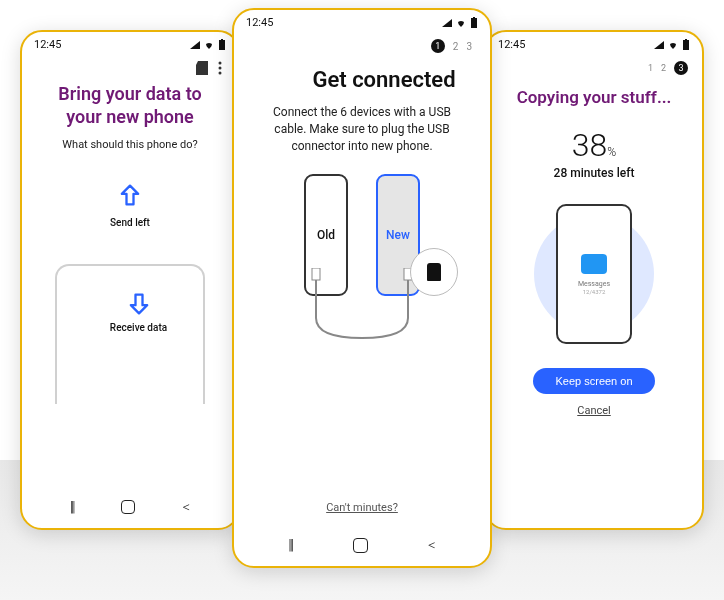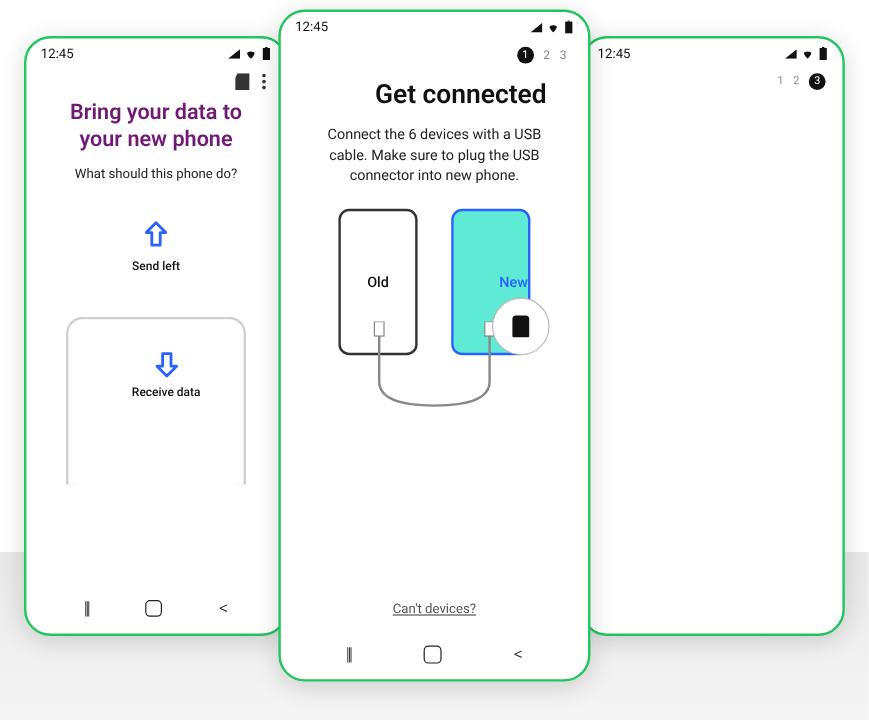--- a/index.html
+++ b/index.html
@@ -15,21 +15,21 @@
     position: absolute;
     bottom: 0;
     left: 0;
     right: 0;
     height: 140px;
     background: linear-gradient(#e8e8e8, #f5f5f5);
   }
   .phone {
     position: absolute;
     background: #fff;
-    border: 2px solid #22c55e;
+    border: 2px solid #eab308;
     border-radius: 22px;
     box-shadow: 0 4px 20px rgba(0,0,0,0.15);
     display: flex;
     flex-direction: column;
     overflow: hidden;
   }
   .phone-left {
     left: 20px;
     top: 30px;
     width: 220px;
@@ -151,40 +151,39 @@
     font-size: 9px;
   }
   .mini-phones {
     display: flex;
     justify-content: center;
     gap: 28px;
     margin-top: 20px;
     position: relative;
   }
   .mini-phone {
-    width: 66px;
+    width: 44px;
     height: 122px;
     border-radius: 9px;
     display: flex;
     align-items: center;
     justify-content: center;
     font-size: 12px;
     font-weight: 500;
     position: relative;
   }
   .mini-old {
     border: 2px solid #333;
     background: #fff;
     color: #111;
   }
   .mini-new {
     border: 2px solid #2962ff;
-    background: #5eead4;
+    background: #e5e5e5;
     color: #2962ff;
-    justify-content: flex-end;
   }
   .cable-svg {
     position: absolute;
     top: 114px;
     left: 50%;
     transform: translateX(-50%);
     width: 200px;
     height: 100px;
   }
   .connector-circle {
@@ -413,21 +412,21 @@
       <svg class="cable-svg" viewBox="0 0 200 100">
         <path d="M54 10 L54 50 Q54 70 100 70 Q146 70 146 50 L146 10" fill="none" stroke="#888" stroke-width="2"></path>
         <rect x="50" y="0" width="8" height="12" fill="#fff" stroke="#888"></rect>
         <rect x="142" y="0" width="8" height="12" fill="#fff" stroke="#888"></rect>
       </svg>
       <div class="connector-circle">
         <div class="usb-c"></div>
       </div>
     </div>
 
-    <div class="link-text">Can't devices?</div>
+    <div class="link-text">Can't minutes?</div>
   </div>
   <div class="navbar">
     <span style="letter-spacing:-2px">|||</span>
     <span style="width:15px;height:15px;border:1.5px solid #222;border-radius:4px;display:inline-block"></span>
     <span>&lt;</span>
   </div>
 </div>
 
 <div class="phone phone-right">
   <div class="status-bar">
@@ -443,13 +442,32 @@
           <rect x="1" y="1" width="6" height="10" fill="#111"></rect>
           <rect x="3" y="0" width="2" height="1" fill="#111"></rect>
         </svg>
     </span>
   </div>
   <div class="step-indicator-r">
     <span>1</span>
     <span>2</span>
     <span class="step-active">3</span>
   </div>
+  <div class="screen-content">
+    <div class="h-title" style="font-size:17px;margin-top:4px">Copying your stuff...</div>
+    <div class="pct">
+      <span>38</span><span class="sub">%</span>
+    </div>
+    <div class="remaining">28 minutes left</div>
+
+    <div class="copy-phone-wrap">
+      <div class="blue-circle"></div>
+      <div class="copy-mini-phone">
+        <div class="msg-icon"></div>
+        <div class="msg-label">Messages</div>
+        <div class="msg-count">12/4372</div>
+      </div>
+    </div>
+
+    <button class="pill-btn">Keep screen on</button>
+    <div class="cancel-link">Cancel</div>
+  </div>
 </div>
 
 </body></html>

